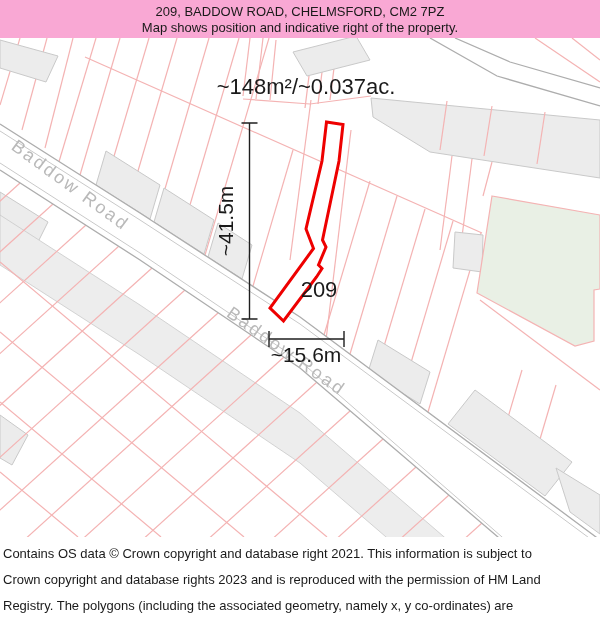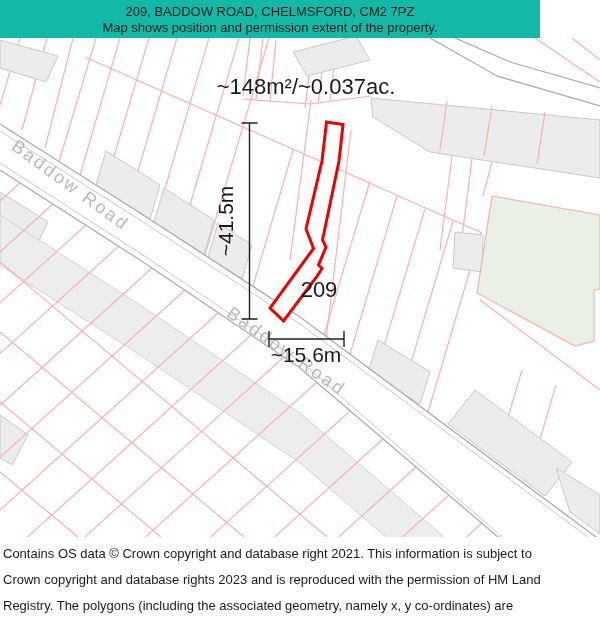--- a/index.html
+++ b/index.html
@@ -3,21 +3,21 @@
 <meta charset="utf-8">
 <style>
   :root{
     --c-property_outline:#ee0000; --c-parcel_line:#f4b3b3; --c-parcel_fill:#ececec;
     --c-building_stroke:#c9c9c9; --c-road_line:#adadad; --c-road_kerb:#c9c9c9;
     --c-road_label:#b9b9b9; --c-green_fill:#e9f0e5; --c-dimension:#1f1f1f; --c-text:#1a1a1a;
   }
   *{margin:0;padding:0;box-sizing:border-box}
   html,body{width:600px;height:625px;background:#fff;overflow:hidden;
     font-family:"Liberation Sans",sans-serif;color:var(--c-text)}
-  .header{position:absolute;top:0;left:0;width:540px;height:38px;text-align:center;padding-top:4px;background:#14b8a6;z-index:3}
+  .header{position:absolute;top:0;left:0;width:600px;height:38px;text-align:center;padding-top:4px;background:#f9a8d4;z-index:3}
   .title{font-size:13px;line-height:16px}
   .subtitle{font-size:13px;line-height:16px}
   .map-wrap{position:absolute;top:38px;left:0;width:600px;height:499px}
   .footer{position:absolute;top:541px;left:3px;width:560px;max-width:542px;font-size:13px;line-height:26px;z-index:3}
   svg{display:block}
   .pink{stroke:var(--c-parcel_line);stroke-width:1.2;fill:none}
   .grayfill{fill:var(--c-parcel_fill);stroke:var(--c-building_stroke);stroke-width:1}
   .bandfill{fill:#ededed;stroke:var(--c-building_stroke);stroke-width:0.8}
   .roadfill{fill:#ffffff;stroke:none}
   .road-line{stroke:var(--c-road_line);stroke-width:1.3;fill:none}
@@ -28,21 +28,21 @@
   .lbl{fill:var(--c-text);font-family:"Liberation Sans",sans-serif}
   .lbl-big{font-size:22px}
   .lbl-dim{font-size:21px}
   .road-lbl{fill:var(--c-road_label);font-size:18px;letter-spacing:2.5px}
 </style>
 </head>
 <body>
 
 <div class="header">
   <div class="title">209, BADDOW ROAD, CHELMSFORD, CM2 7PZ</div>
-  <div class="subtitle">Map shows position and permission extent of the property.</div>
+  <div class="subtitle">Map shows position and indicative right of the property.</div>
 </div>
 
 <div class="map-wrap">
 <svg width="600" height="499" viewBox="0 38 600 499">
 
   <g>
     <path class="pink" d="M85,57 L482,233"></path>
     <path class="pink" d="M96,38 L58,165"></path>
     <path class="pink" d="M120,38 L80,175"></path>
     <path class="pink" d="M149,38 L104,190"></path>

